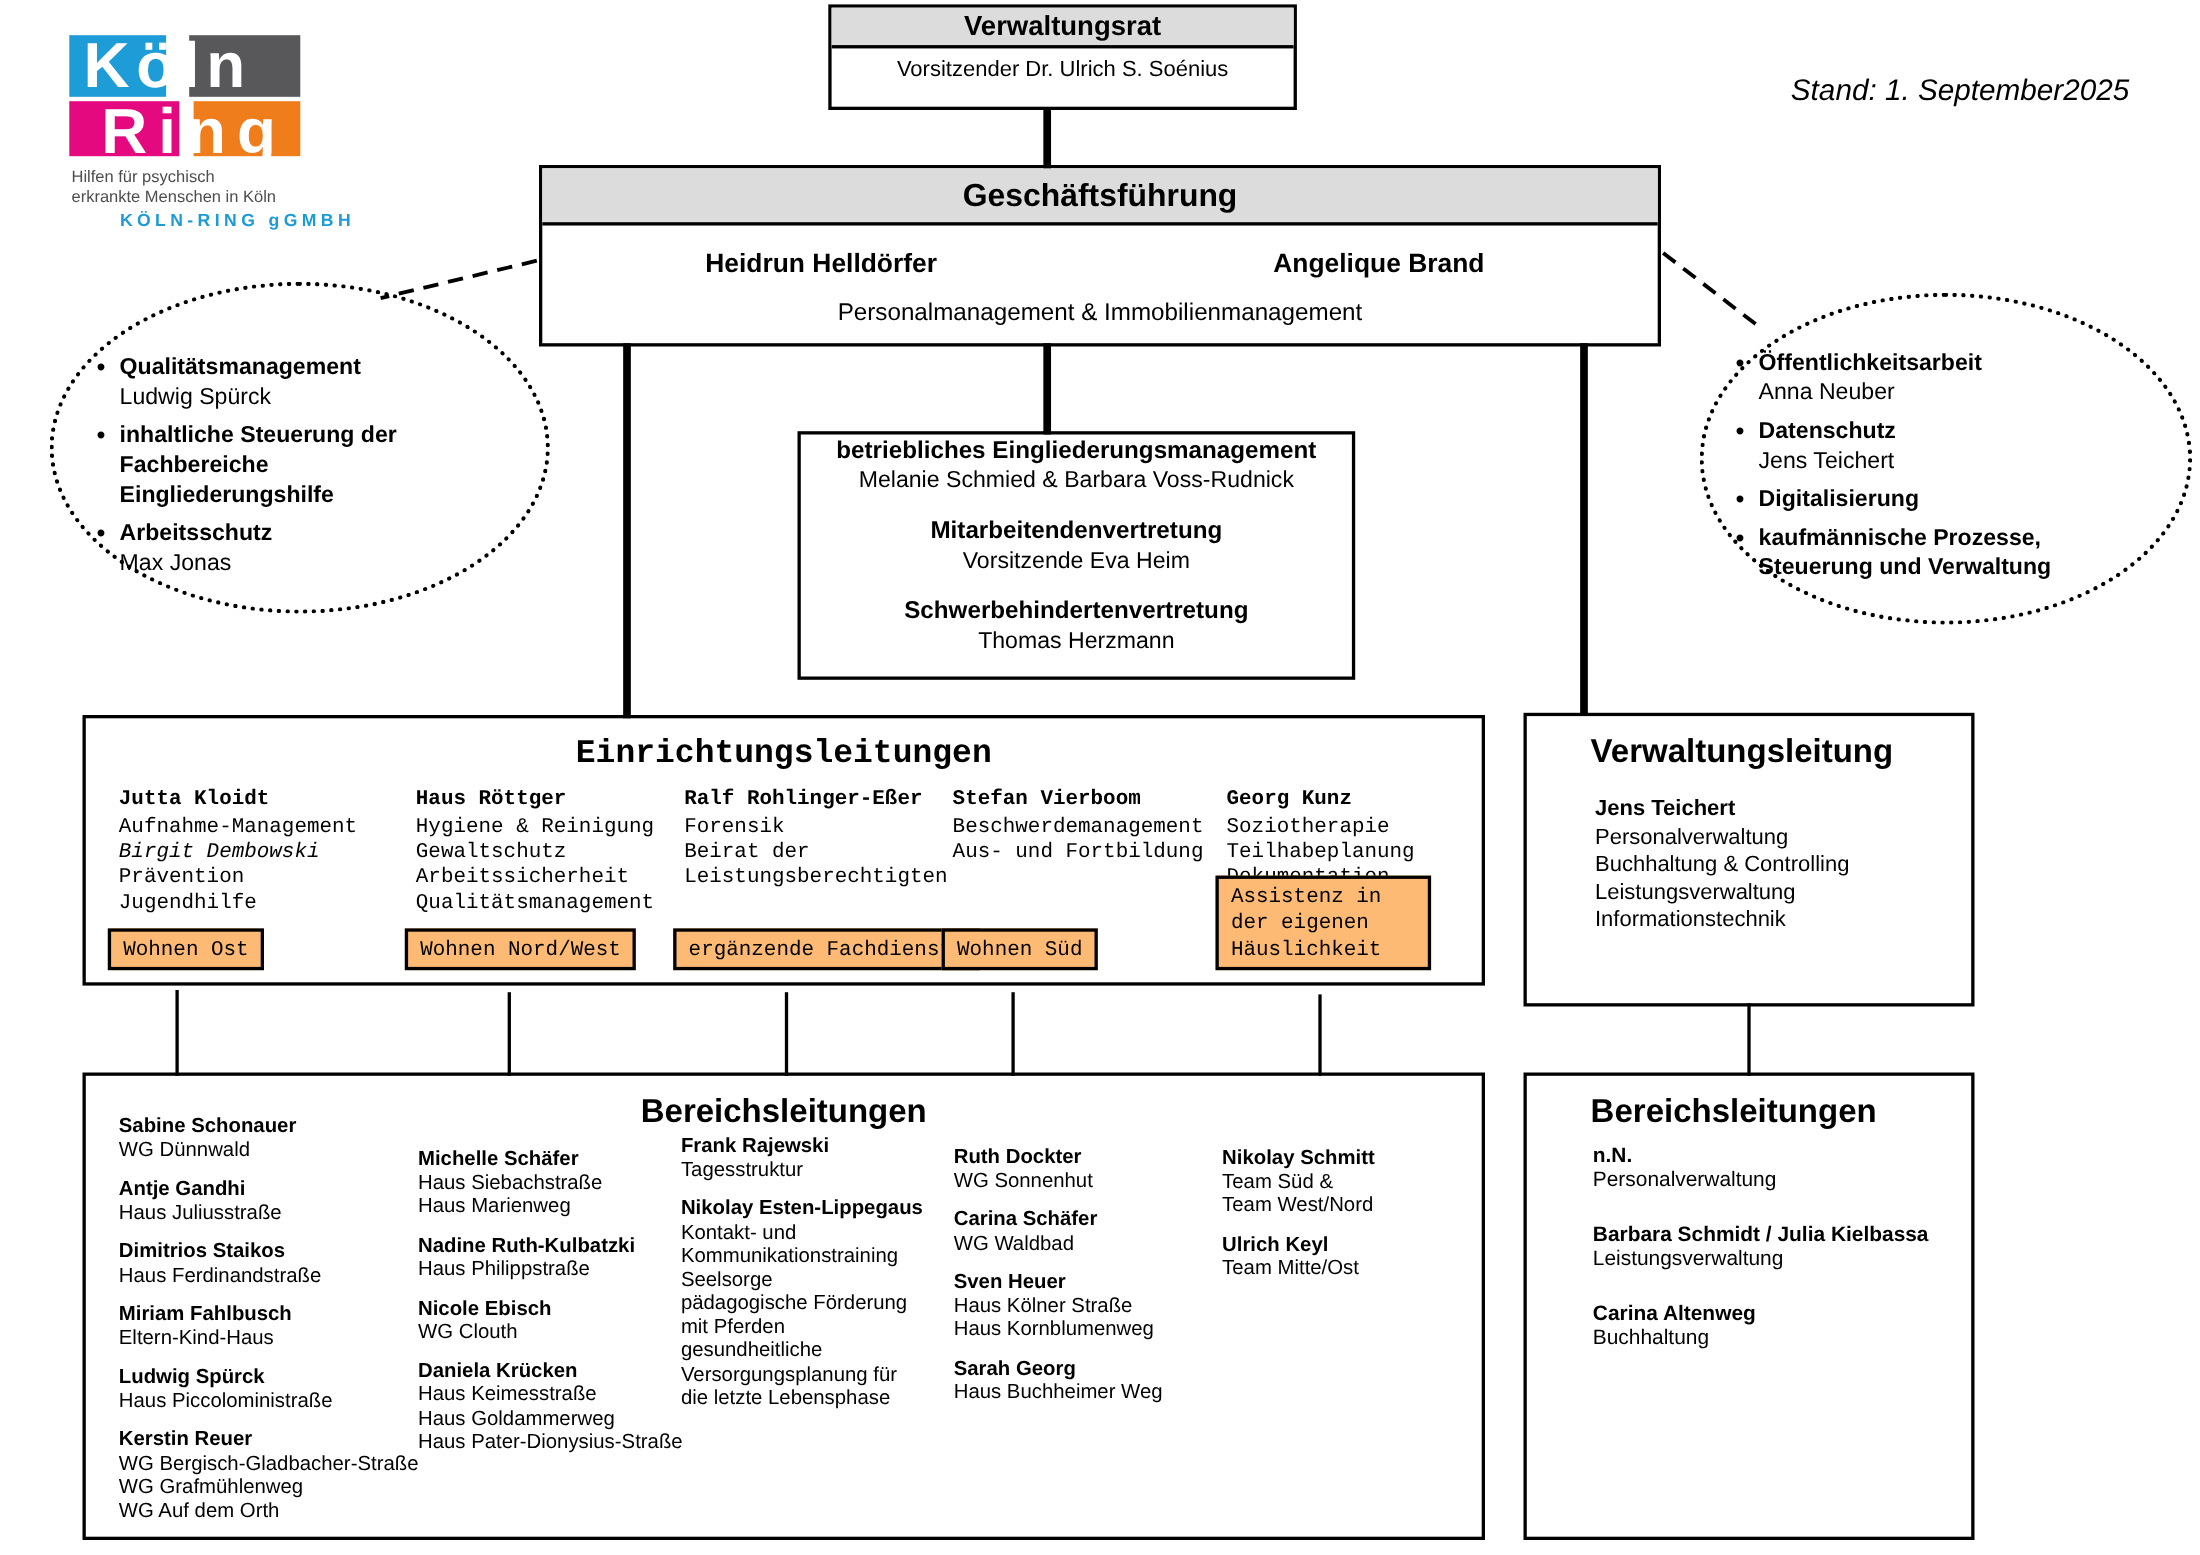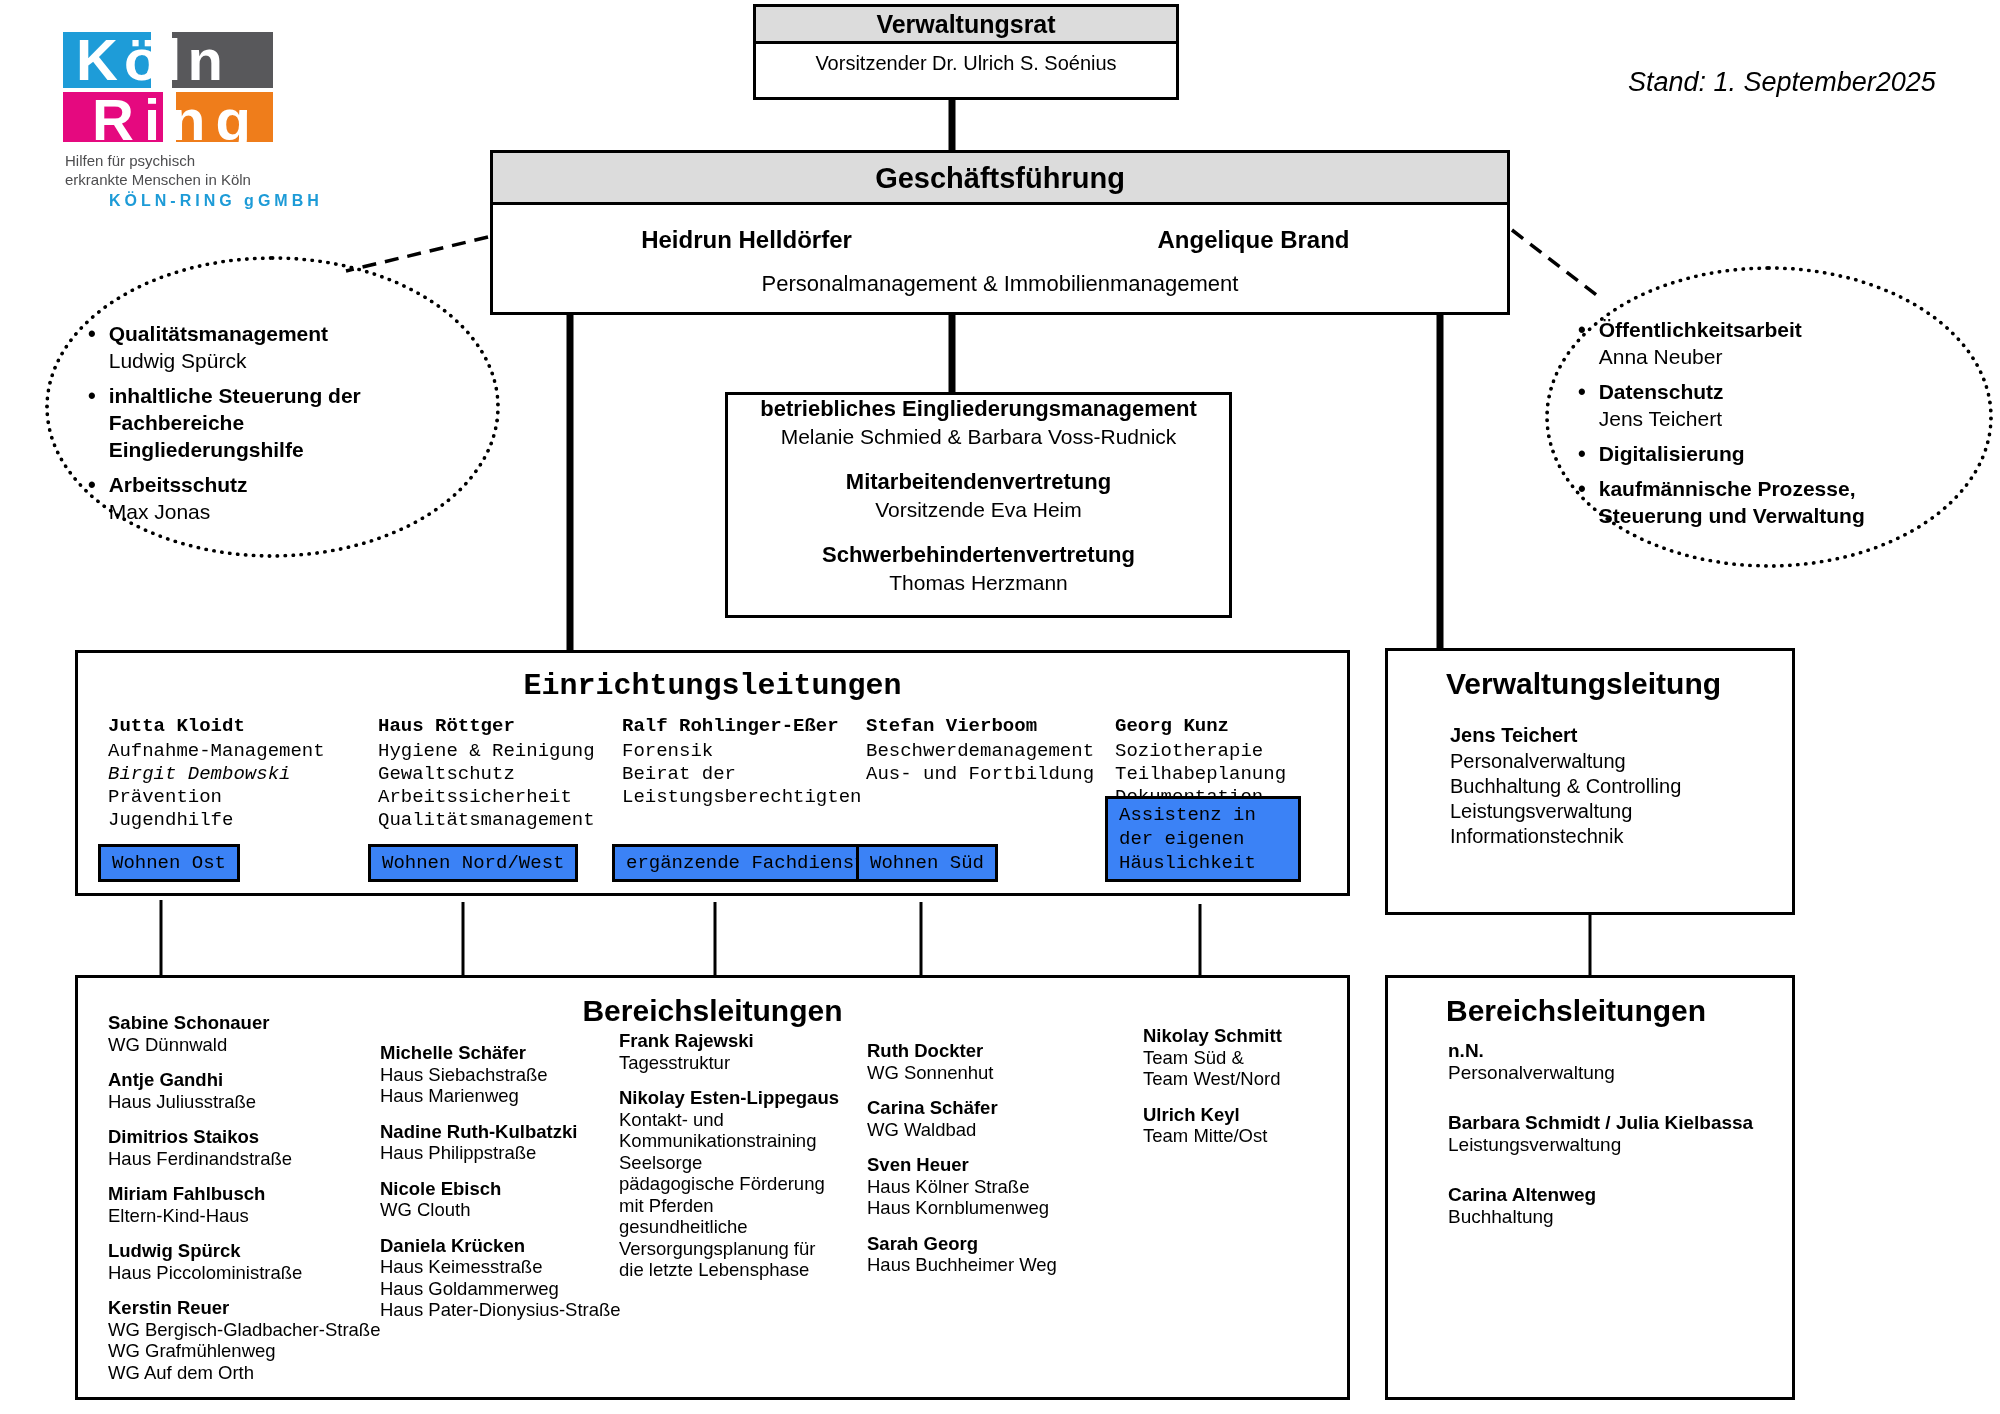--- a/index.html
+++ b/index.html
@@ -71,34 +71,34 @@
 
   
   .e-col { position:absolute; top:62px; bottom:0; width:255px; font-size:19px; line-height:23px; white-space:nowrap; }
   .e-cols > div:nth-of-type(1) { left:30px; }
   .e-cols > div:nth-of-type(2) { left:300px; }
   .e-cols > div:nth-of-type(3) { left:544px; }
   .e-cols > div:nth-of-type(4) { left:788px; }
   .e-cols > div:nth-of-type(5) { left:1037px; }
   .p-name { font-weight:bold; margin-bottom:2px; }
   .e-cols > div:nth-of-type(1) .e-lines > div:nth-of-type(2) { font-style:italic; }
-  .sub-box { position:absolute; left:-10px; bottom:11px; border:3px solid #000; padding:4px 11px; font-size:19px; line-height:24px; background:#3b82f6; white-space:nowrap; }
+  .sub-box { position:absolute; left:-10px; bottom:11px; border:3px solid #000; padding:4px 11px; font-size:19px; line-height:24px; background:#fdba74; white-space:nowrap; }
   .e-cols > div:nth-of-type(5) .sub-box { white-space:normal; width:196px; }
 
   
   .v-content { position:absolute; left:62px; top:72px; font-size:20px; line-height:25px; }
   .v-content .p-name { margin-bottom:1px; }
 
   
   .b-col { position:absolute; font-size:18.5px; line-height:21.5px; white-space:nowrap; }
   .b-cols > div:nth-of-type(1) { left:30px;  top:34px; }
   .b-cols > div:nth-of-type(2) { left:302px; top:64px; }
   .b-cols > div:nth-of-type(3) { left:541px; top:52px; }
   .b-cols > div:nth-of-type(4) { left:789px; top:62px; }
-  .b-cols > div:nth-of-type(5) { left:1033px; top:47px;margin-left:32px; }
+  .b-cols > div:nth-of-type(5) { left:1033px; top:63px; }
   .b-entry { margin-bottom:14px; }
   .b-name { font-weight:bold; }
 
   
   .r-entries { position:absolute; left:60px; top:62px; font-size:19px; line-height:22px; }
   .r-entries .b-entry { margin-bottom:28px; }
 </style>
 </head>
 <body>
 

